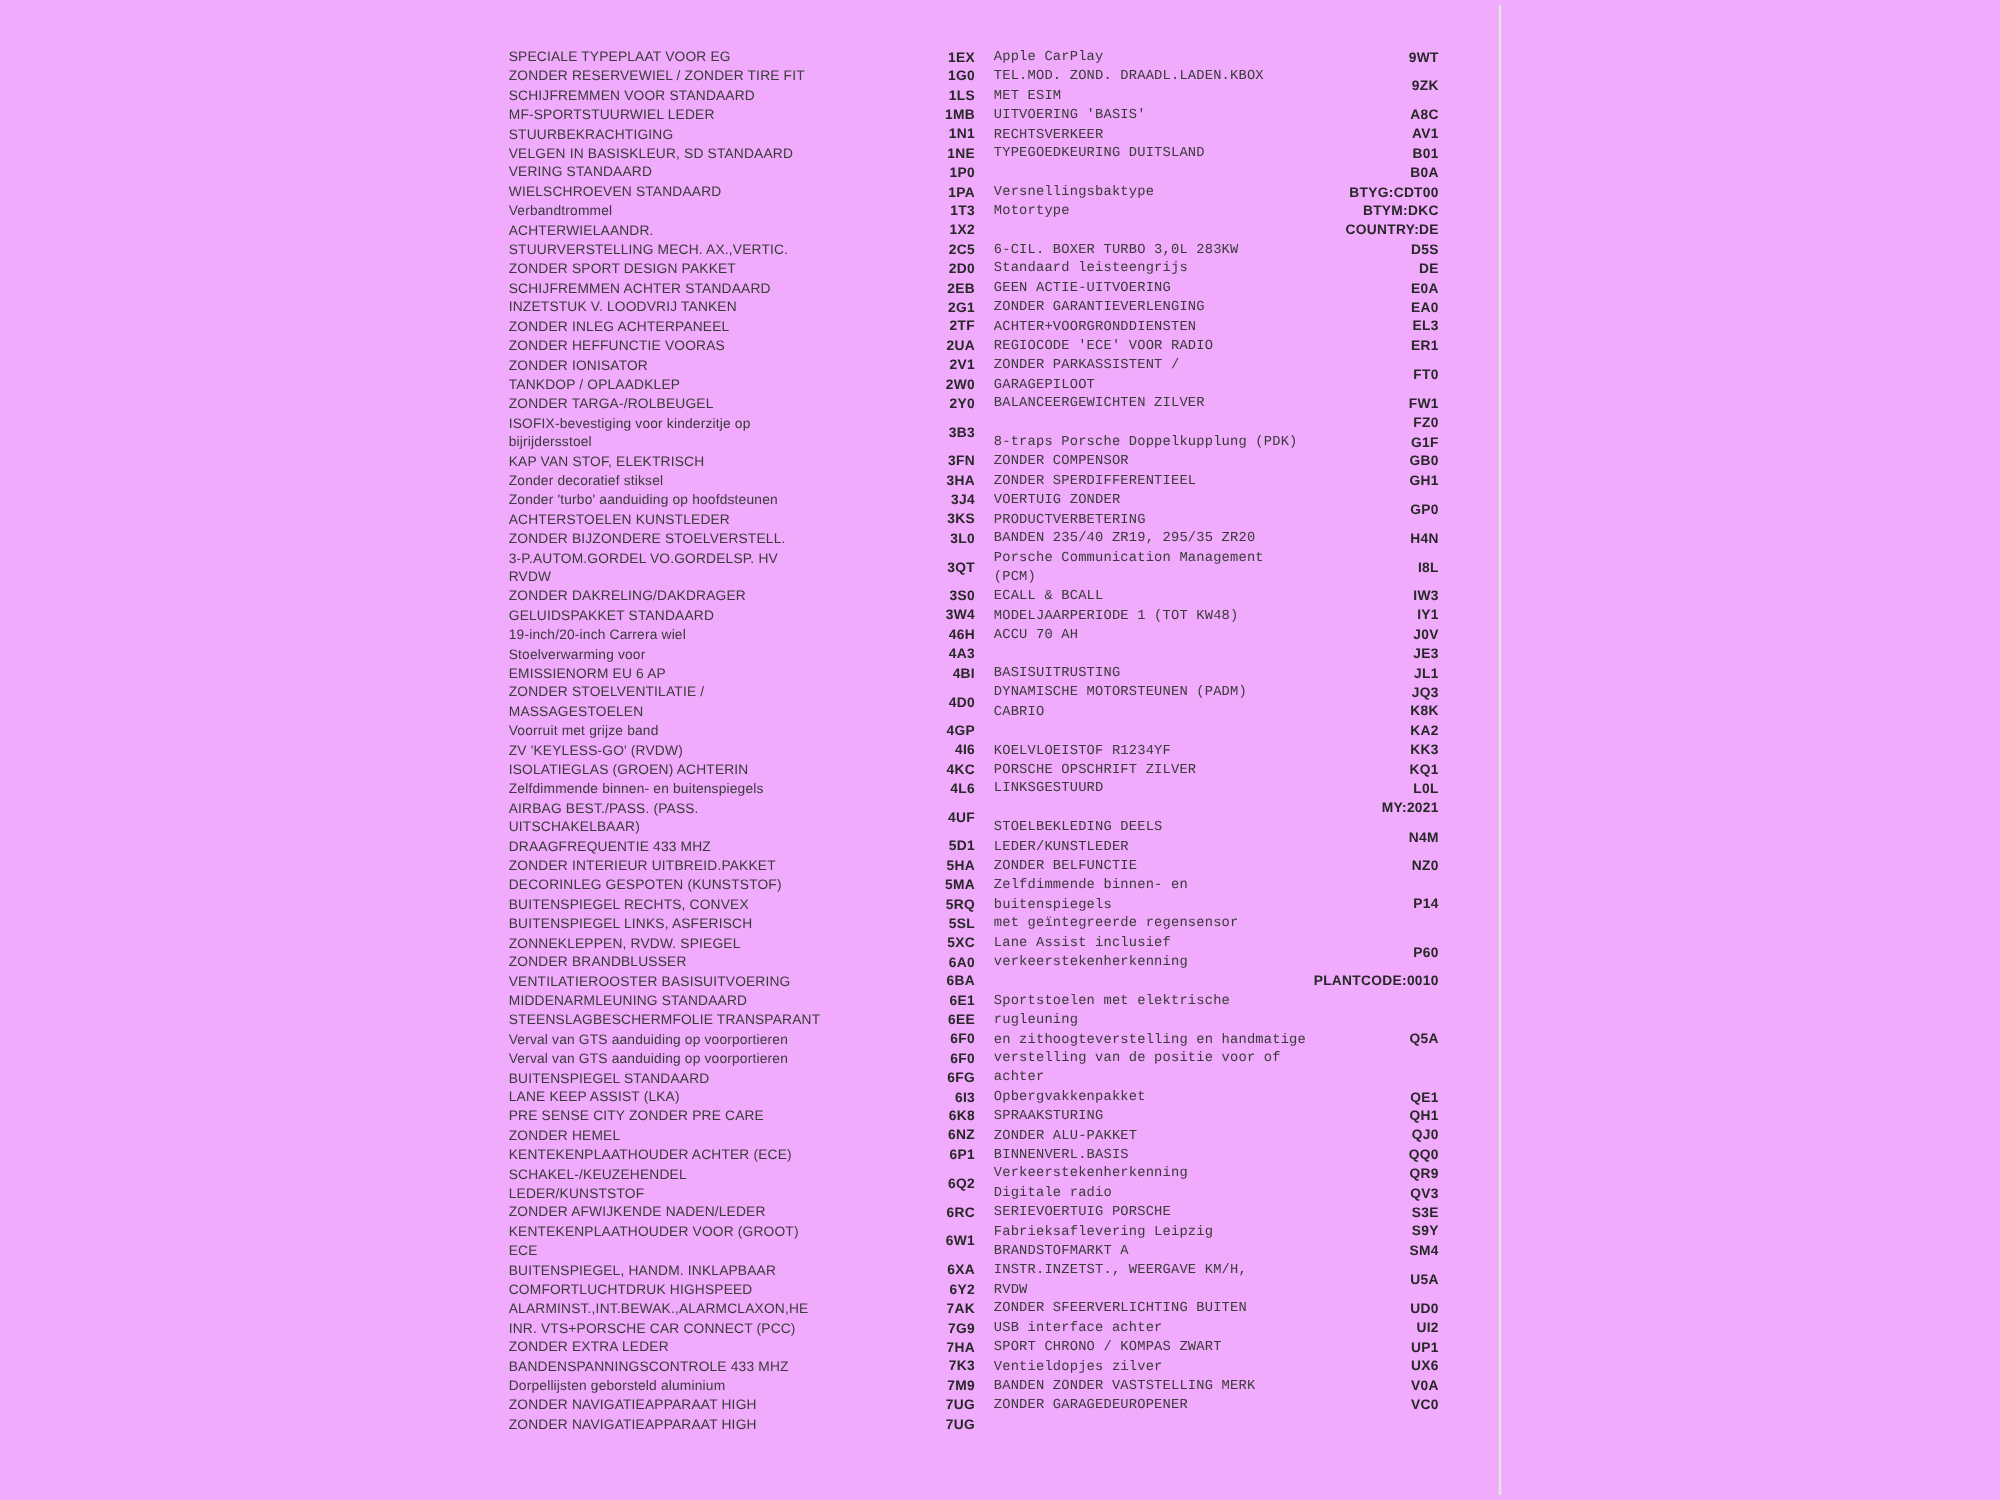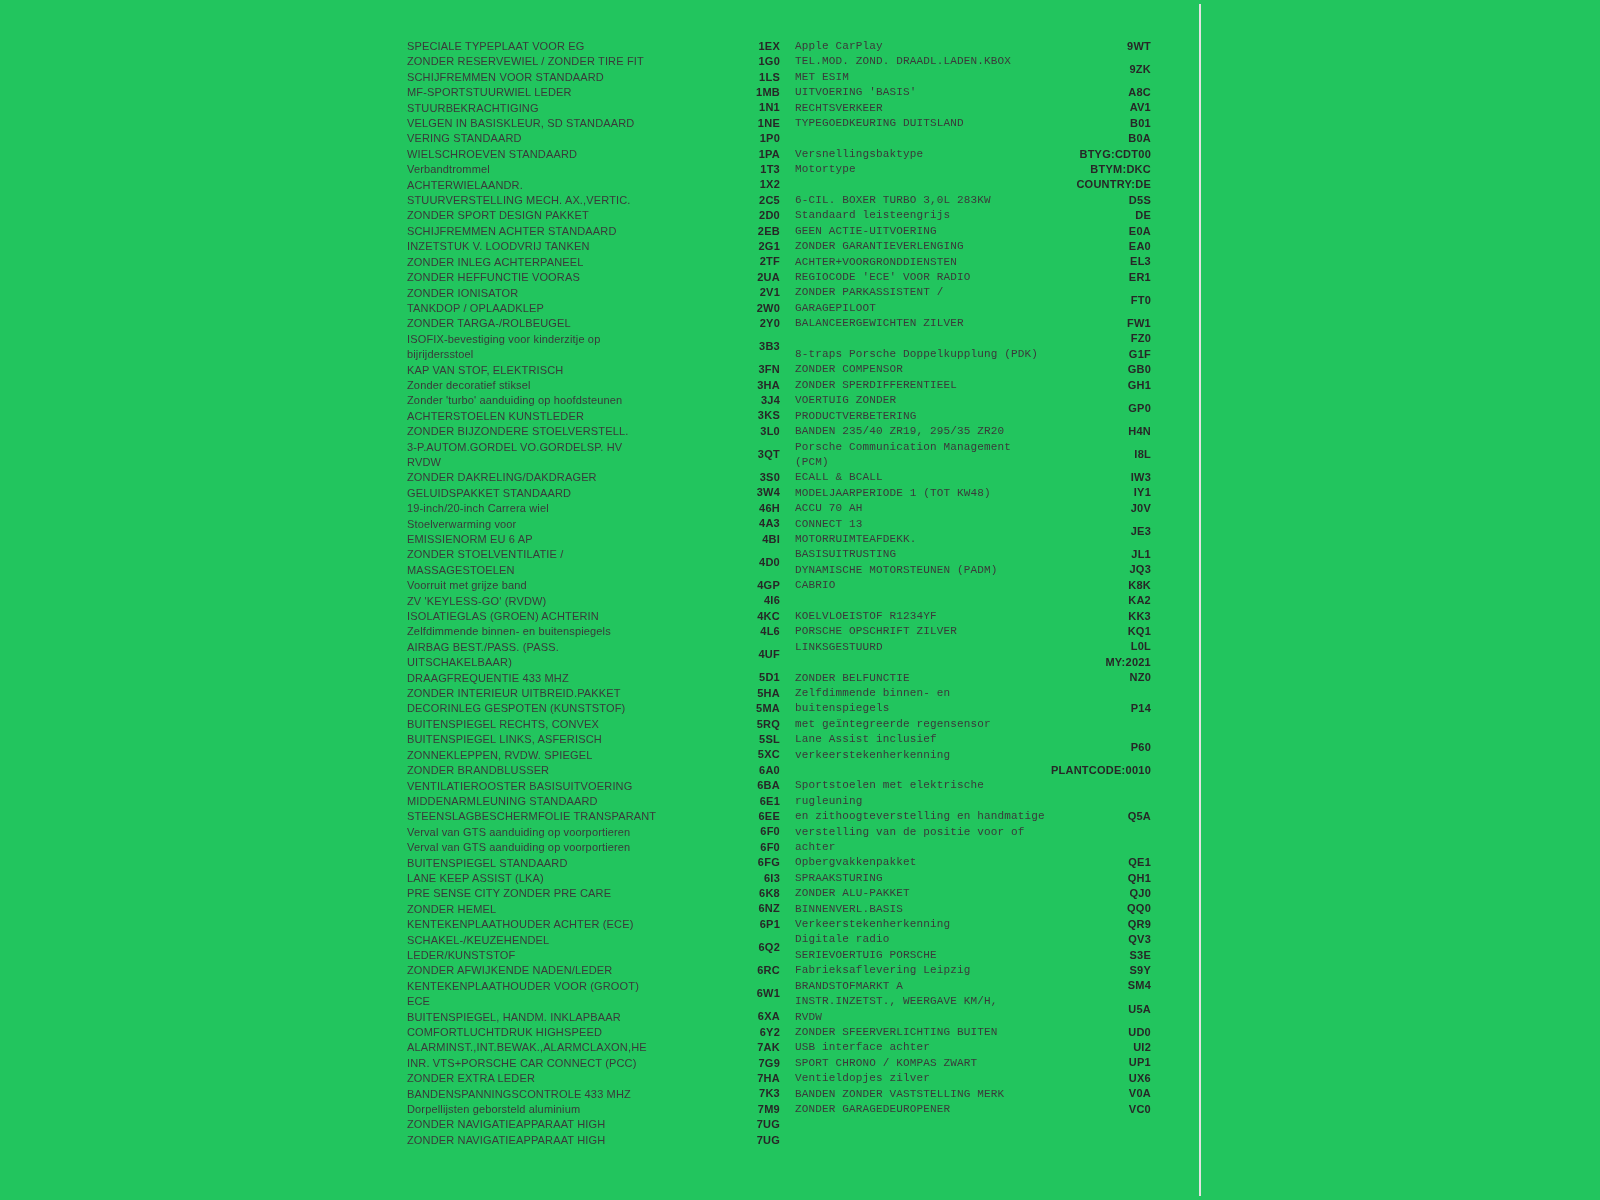--- a/index.html
+++ b/index.html
@@ -1,21 +1,21 @@
 <!DOCTYPE html>
 <html><head>
 <meta charset="utf-8">
 <style>
   html,body{margin:0;padding:0;}
   body{
     width:1600px;height:1200px;position:relative;overflow:hidden;
     background:#fbfbfa;
     font-family:"Liberation Sans","DejaVu Sans",sans-serif;
   }
-  .page{position:absolute;left:0;top:0;width:1600px;height:1200px;background:#22c55e;}
+  .page{position:absolute;left:0;top:0;width:1600px;height:1200px;background:#f0abfc;}
   .edge-line{position:absolute;left:1199px;top:4px;width:2px;height:1192px;background:#e3e3e1;}
   .list{position:absolute;top:39px;font-size:11px;line-height:15.4px;color:#3a3a3a;}
   #left-list{left:407px;width:373px;}
   #right-list{left:795px;width:356px;}
   .entry{position:relative;min-height:15.4px;}
   .desc{white-space:pre-line;letter-spacing:0.15px;}
   #left-list .desc{width:335px;}
   #right-list .desc{width:252px;font-family:Liberation Mono, monospace;}
   .code{
     position:absolute;right:0;top:50%;transform:translateY(-50%);
@@ -403,22 +403,20 @@
       </div>
       <div class="entry">
         <div class="desc">MODELJAARPERIODE 1 (TOT KW48)</div>
         <div class="code">IY1</div>
       </div>
       <div class="entry">
         <div class="desc">ACCU 70 AH</div>
         <div class="code">J0V</div>
       </div>
       <div class="entry">
-        <div class="desc">CONNECT 13
-MOTORRUIMTEAFDEKK.</div>
         <div class="code">JE3</div>
       </div>
       <div class="entry">
         <div class="desc">BASISUITRUSTING</div>
         <div class="code">JL1</div>
       </div>
       <div class="entry">
         <div class="desc">DYNAMISCHE MOTORSTEUNEN (PADM)</div>
         <div class="code">JQ3</div>
       </div>
@@ -437,20 +435,25 @@
         <div class="desc">PORSCHE OPSCHRIFT ZILVER</div>
         <div class="code">KQ1</div>
       </div>
       <div class="entry">
         <div class="desc">LINKSGESTUURD</div>
         <div class="code">L0L</div>
       </div>
       <div class="entry">
         <div class="desc"></div>
         <div class="code">MY:2021</div>
+      </div>
+      <div class="entry">
+        <div class="desc">STOELBEKLEDING DEELS
+LEDER/KUNSTLEDER</div>
+        <div class="code">N4M</div>
       </div>
       <div class="entry">
         <div class="desc">ZONDER BELFUNCTIE</div>
         <div class="code">NZ0</div>
       </div>
       <div class="entry">
         <div class="desc">Zelfdimmende binnen- en buitenspiegels
 met geïntegreerde regensensor</div>
         <div class="code">P14</div>
       </div>

